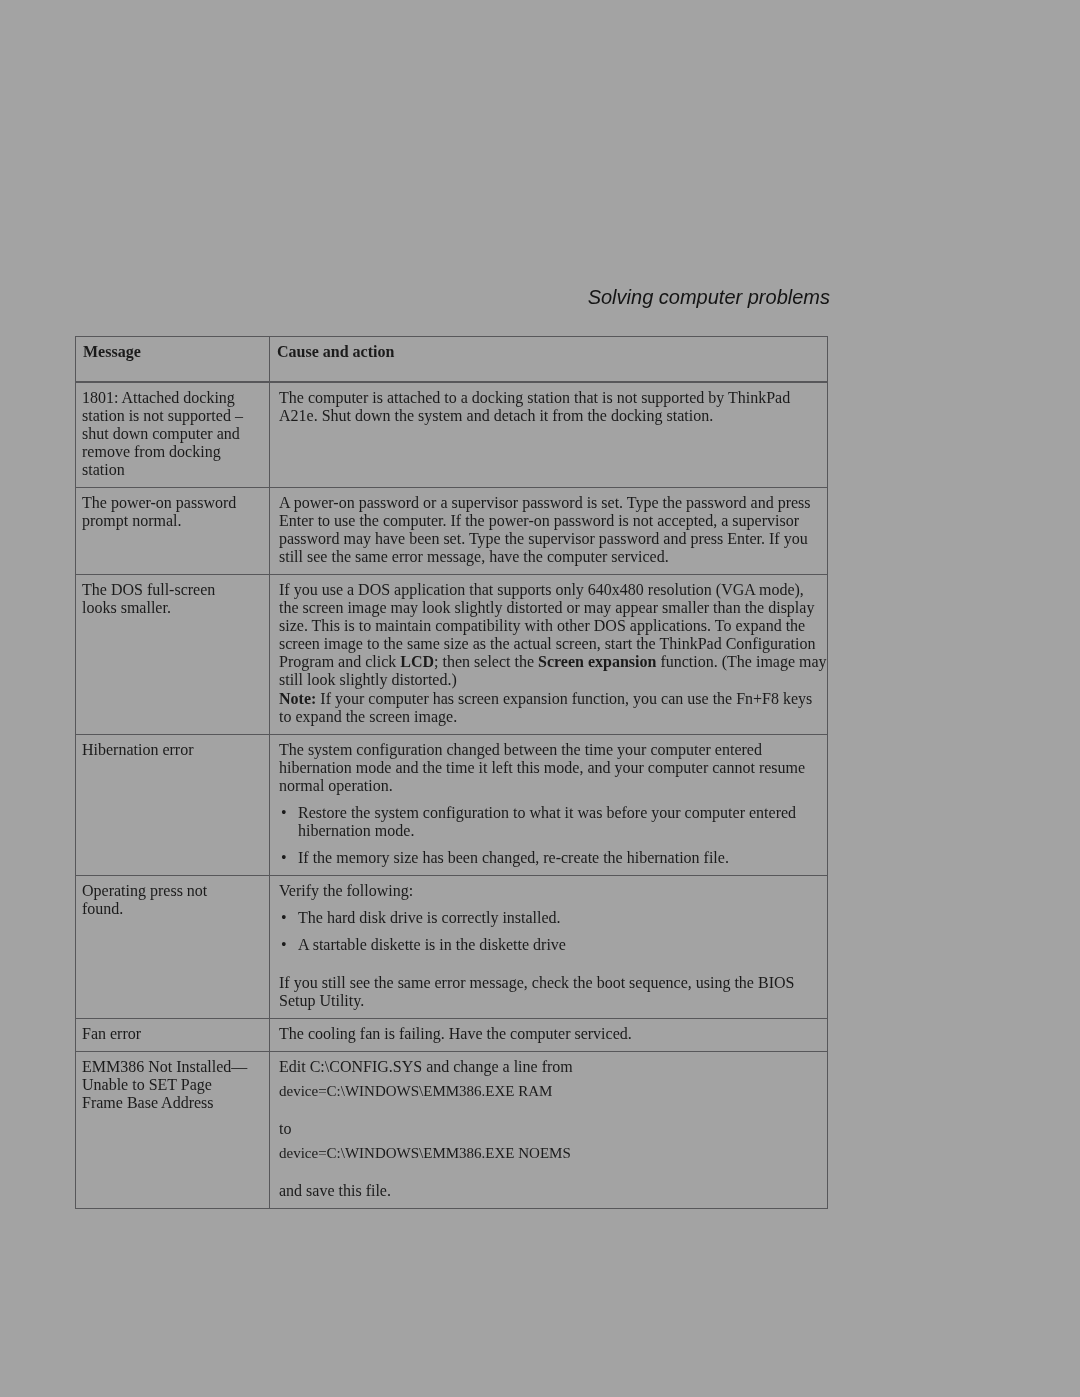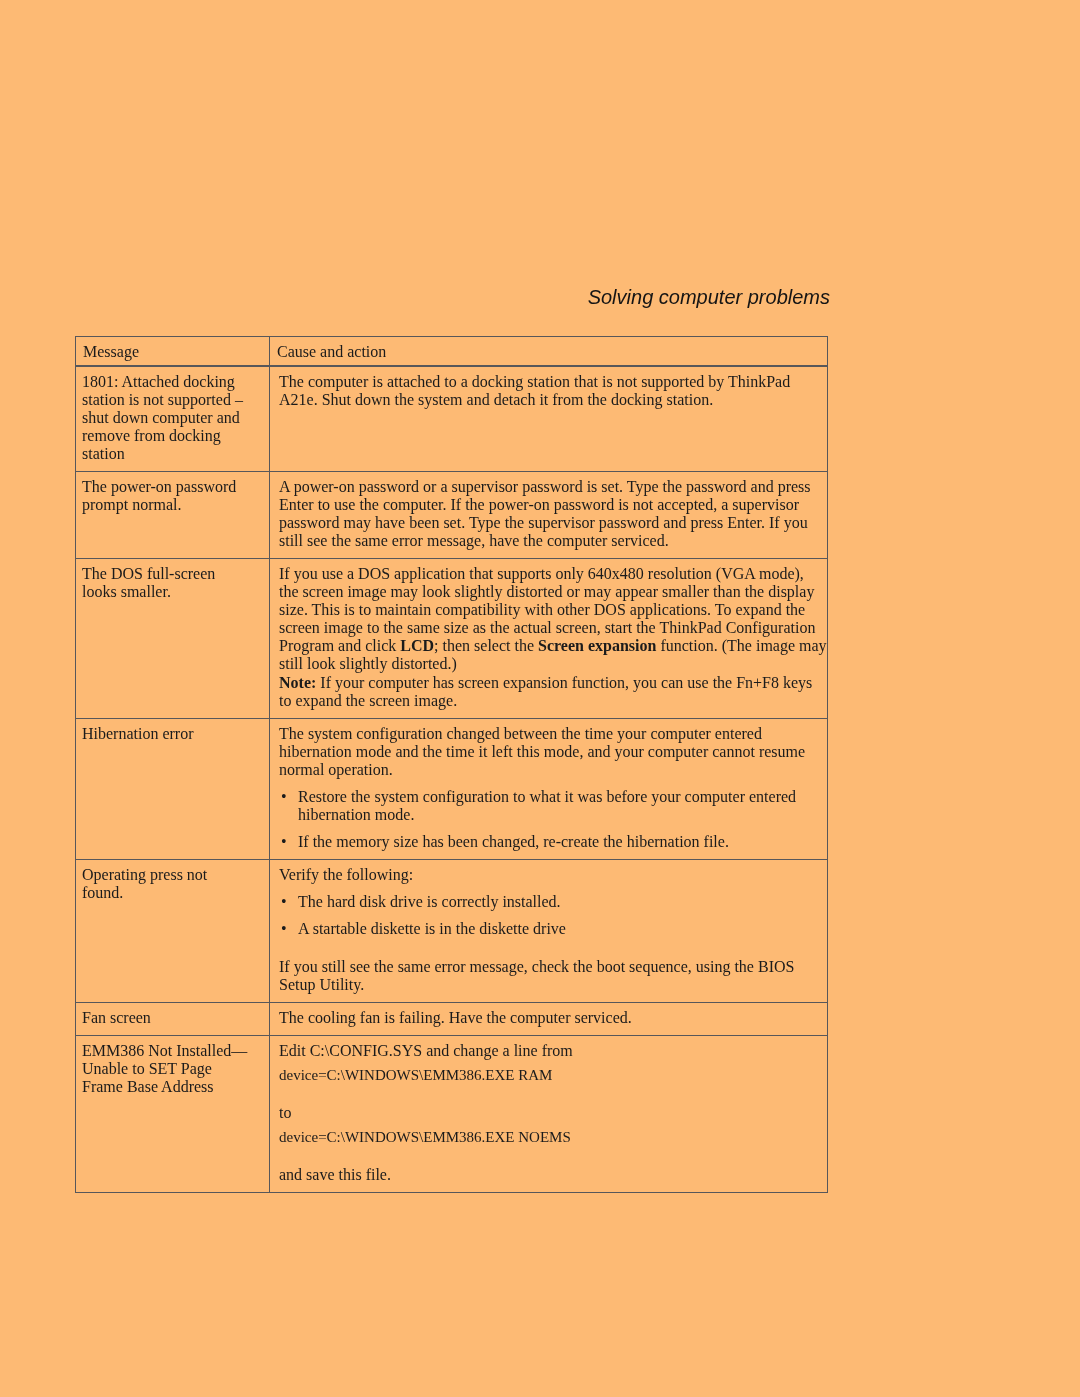--- a/index.html
+++ b/index.html
@@ -1,19 +1,19 @@
 <!DOCTYPE html>
 <html><head>
 <meta charset="utf-8">
 <style>
   html,body{margin:0;padding:0;background:#ffffff;}
   .page{
     position:relative;
     width:1080px;height:1397px;
-    background:#fdba74;
+    background:#a3a3a3;
     font-family:"Liberation Serif", serif;
     color:#1b1b1b;
     overflow:hidden;
   }
   .doc-title{
     position:absolute;
     top:286px;
     right:250px;
     font-family:"Liberation Sans", sans-serif;
     font-style:italic;
@@ -28,22 +28,22 @@
     table-layout:fixed;
   }
   .msg-table th,.msg-table td{
     border:1px solid #57575a;
     vertical-align:top;
     text-align:left;
     font-size:16px;
     line-height:18px;
   }
   .msg-table th{
-    font-weight:normal;
-    padding:6px 8px 4px 7px;
+    font-weight:bold;
+    padding:6px 8px 20px 7px;
     border-bottom:2px solid #57575a;
     margin-left:48px;
   }
   .col-message{width:178px;}
   .msg-cell{padding:6px 19px 8px 6px;}
   .cause-cell{padding:6px 0 8px 9px;}
   .blk + .blk{margin-top:9px;}
   .blk.tight{margin-top:1px;}
   .blk.gap{margin-top:20px;}
   .blk.mono{
@@ -126,21 +126,21 @@
               <span class="btxt"><span>The hard disk drive is correctly installed.</span></span>
             </div>
             <div class="blk bullet">
               <span class="dot">•</span>
               <span class="btxt"><span>A startable diskette is in the diskette drive</span></span>
             </div>
             <div class="blk p gap"><span>If you still see the same error message, check the boot sequence, using the BIOS Setup Utility.</span></div>
           </td>
         </tr>
         <tr>
-          <td class="msg-cell">Fan screen</td>
+          <td class="msg-cell">Fan error</td>
           <td class="cause-cell">
             <div class="blk p"><span>The cooling fan is failing. Have the computer serviced.</span></div>
           </td>
         </tr>
         <tr>
           <td class="msg-cell">EMM386 Not Installed—Unable to SET Page Frame Base Address</td>
           <td class="cause-cell">
             <div class="blk p"><span>Edit C:\CONFIG.SYS and change a line from</span></div>
             <div class="blk mono">device=C:\WINDOWS\EMM386.EXE RAM</div>
             <div class="blk p gap"><span>to</span></div>

